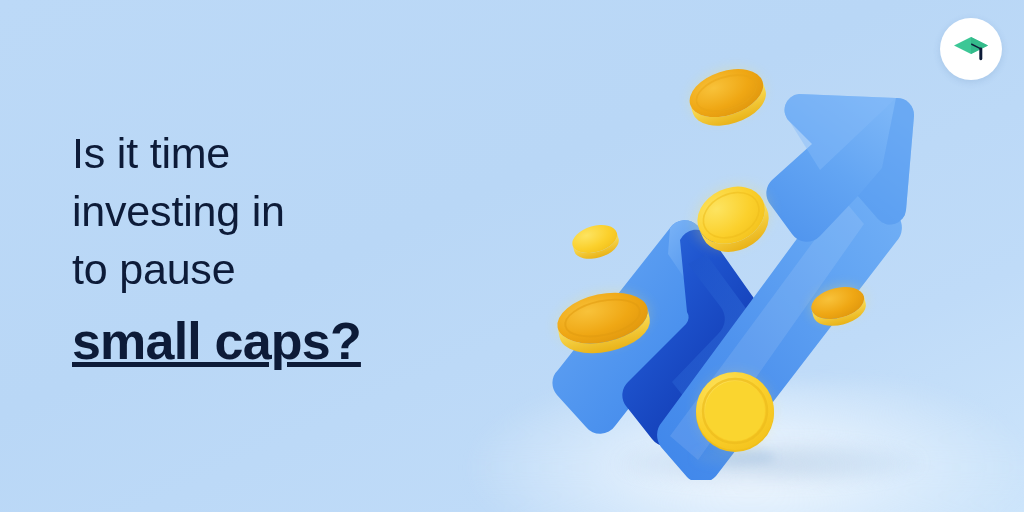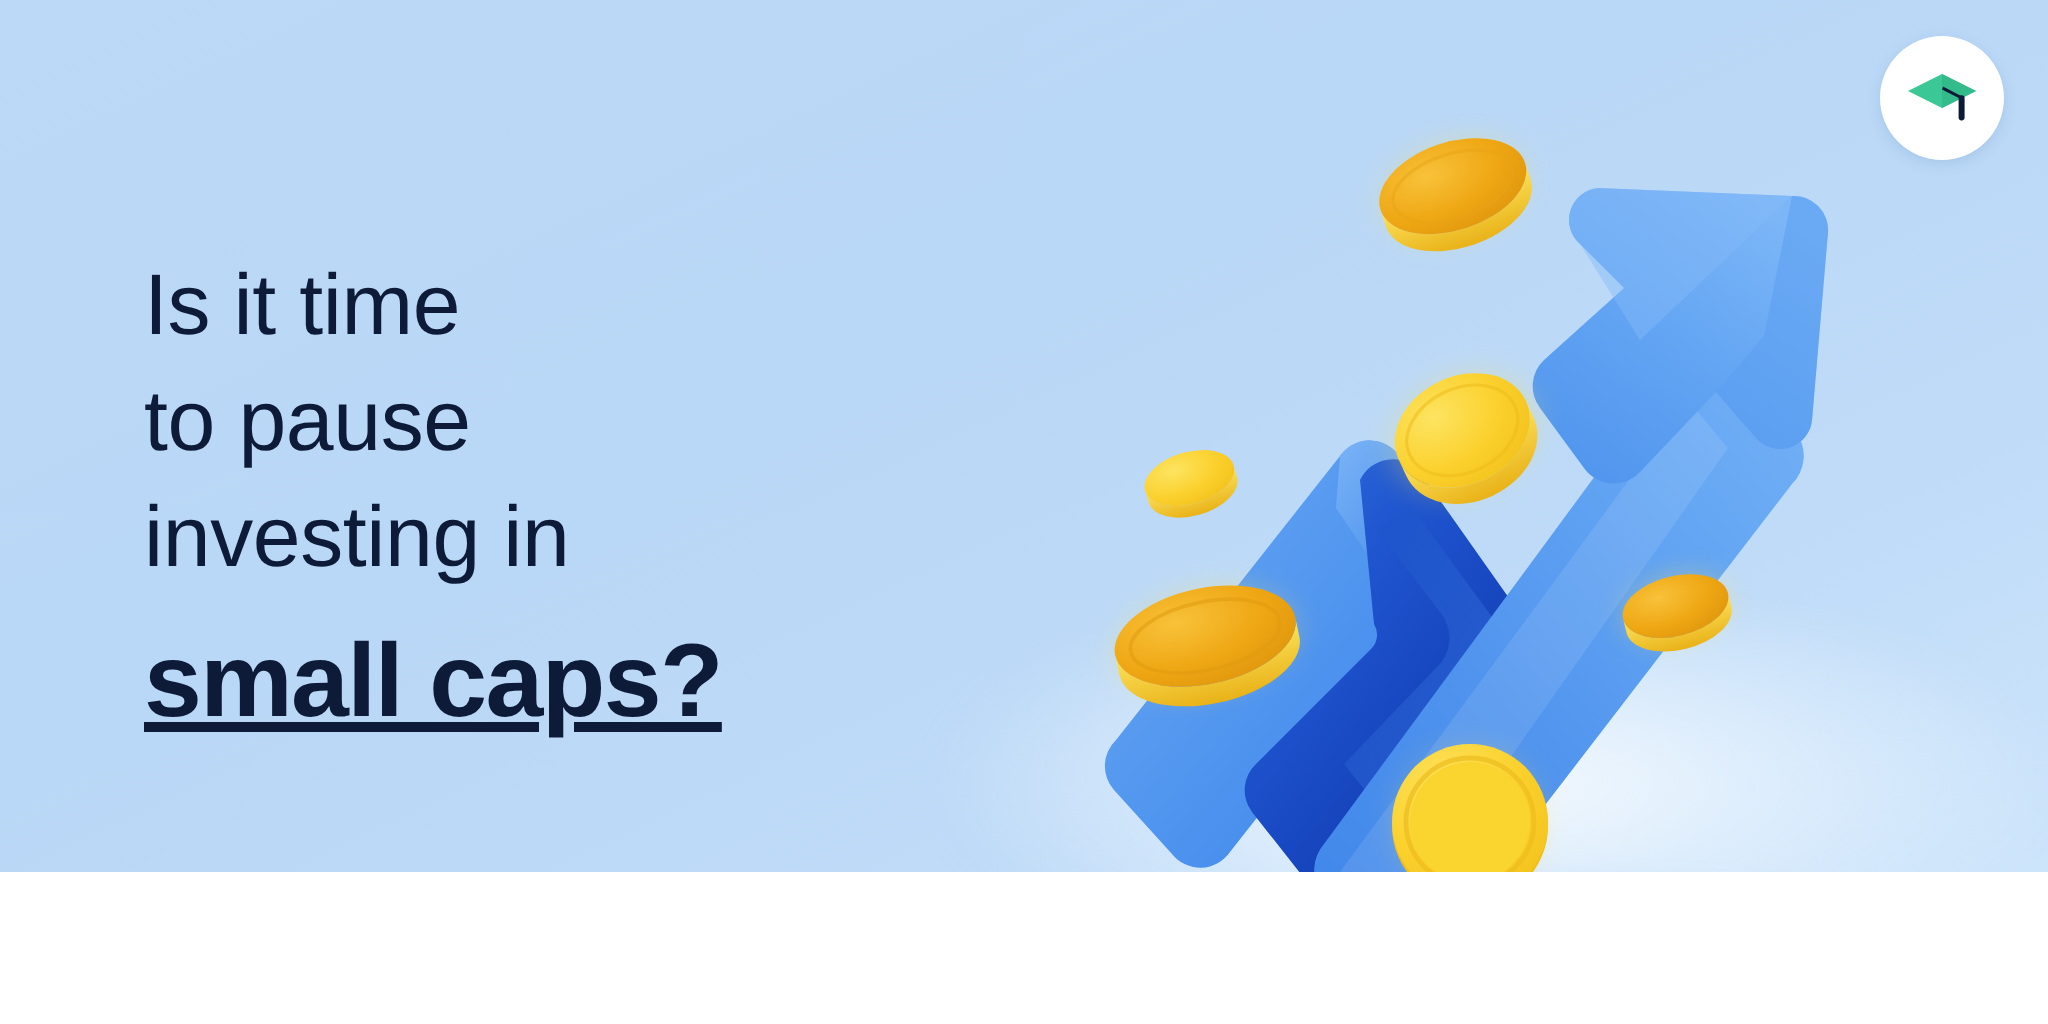--- a/index.html
+++ b/index.html
@@ -3,21 +3,21 @@
 <meta charset="utf-8">
 <style>
   html, body {
     margin: 0;
     padding: 0;
     background: #ffffff;
   }
   #banner {
     position: relative;
     width: 1024px;
-    height: 436px;
+    height: 512px;
     overflow: hidden;
     background: linear-gradient(155deg, #bcd9f7 0%, #b9d7f6 42%, #bfdbf8 75%, #cde5fb 100%);
     font-family: "Liberation Sans", sans-serif;
     user-select: none;
   }
 
   
   .ground-haze {
     position: absolute;
     left: 470px;
@@ -99,22 +99,22 @@
 </head>
 <body>
 
 <div id="banner">
 
   <div class="ground-haze"></div>
   <div class="ground-shadow"></div>
 
   <div class="headline">
     <span class="ln">Is it time</span>
+    <span class="ln">investing in</span>
     <span class="ln">to pause</span>
-    <span class="ln">investing in</span>
     <span class="ln strong">small caps?</span>
   </div>
 
   <div class="logo-badge">
     <svg width="38" height="38" viewBox="0 0 38 38">
 
       <polygon points="19,7 36,15.5 19,24 2,15.5" fill="#3cc796"></polygon>
       <polygon points="19,7 36,15.5 19,24" fill="#34bb8b"></polygon>
 
       <path d="M19.5,13.2 L28.6,18.0 L28.6,19.6 L19.0,14.8 Z" fill="#0d1b38"></path>

